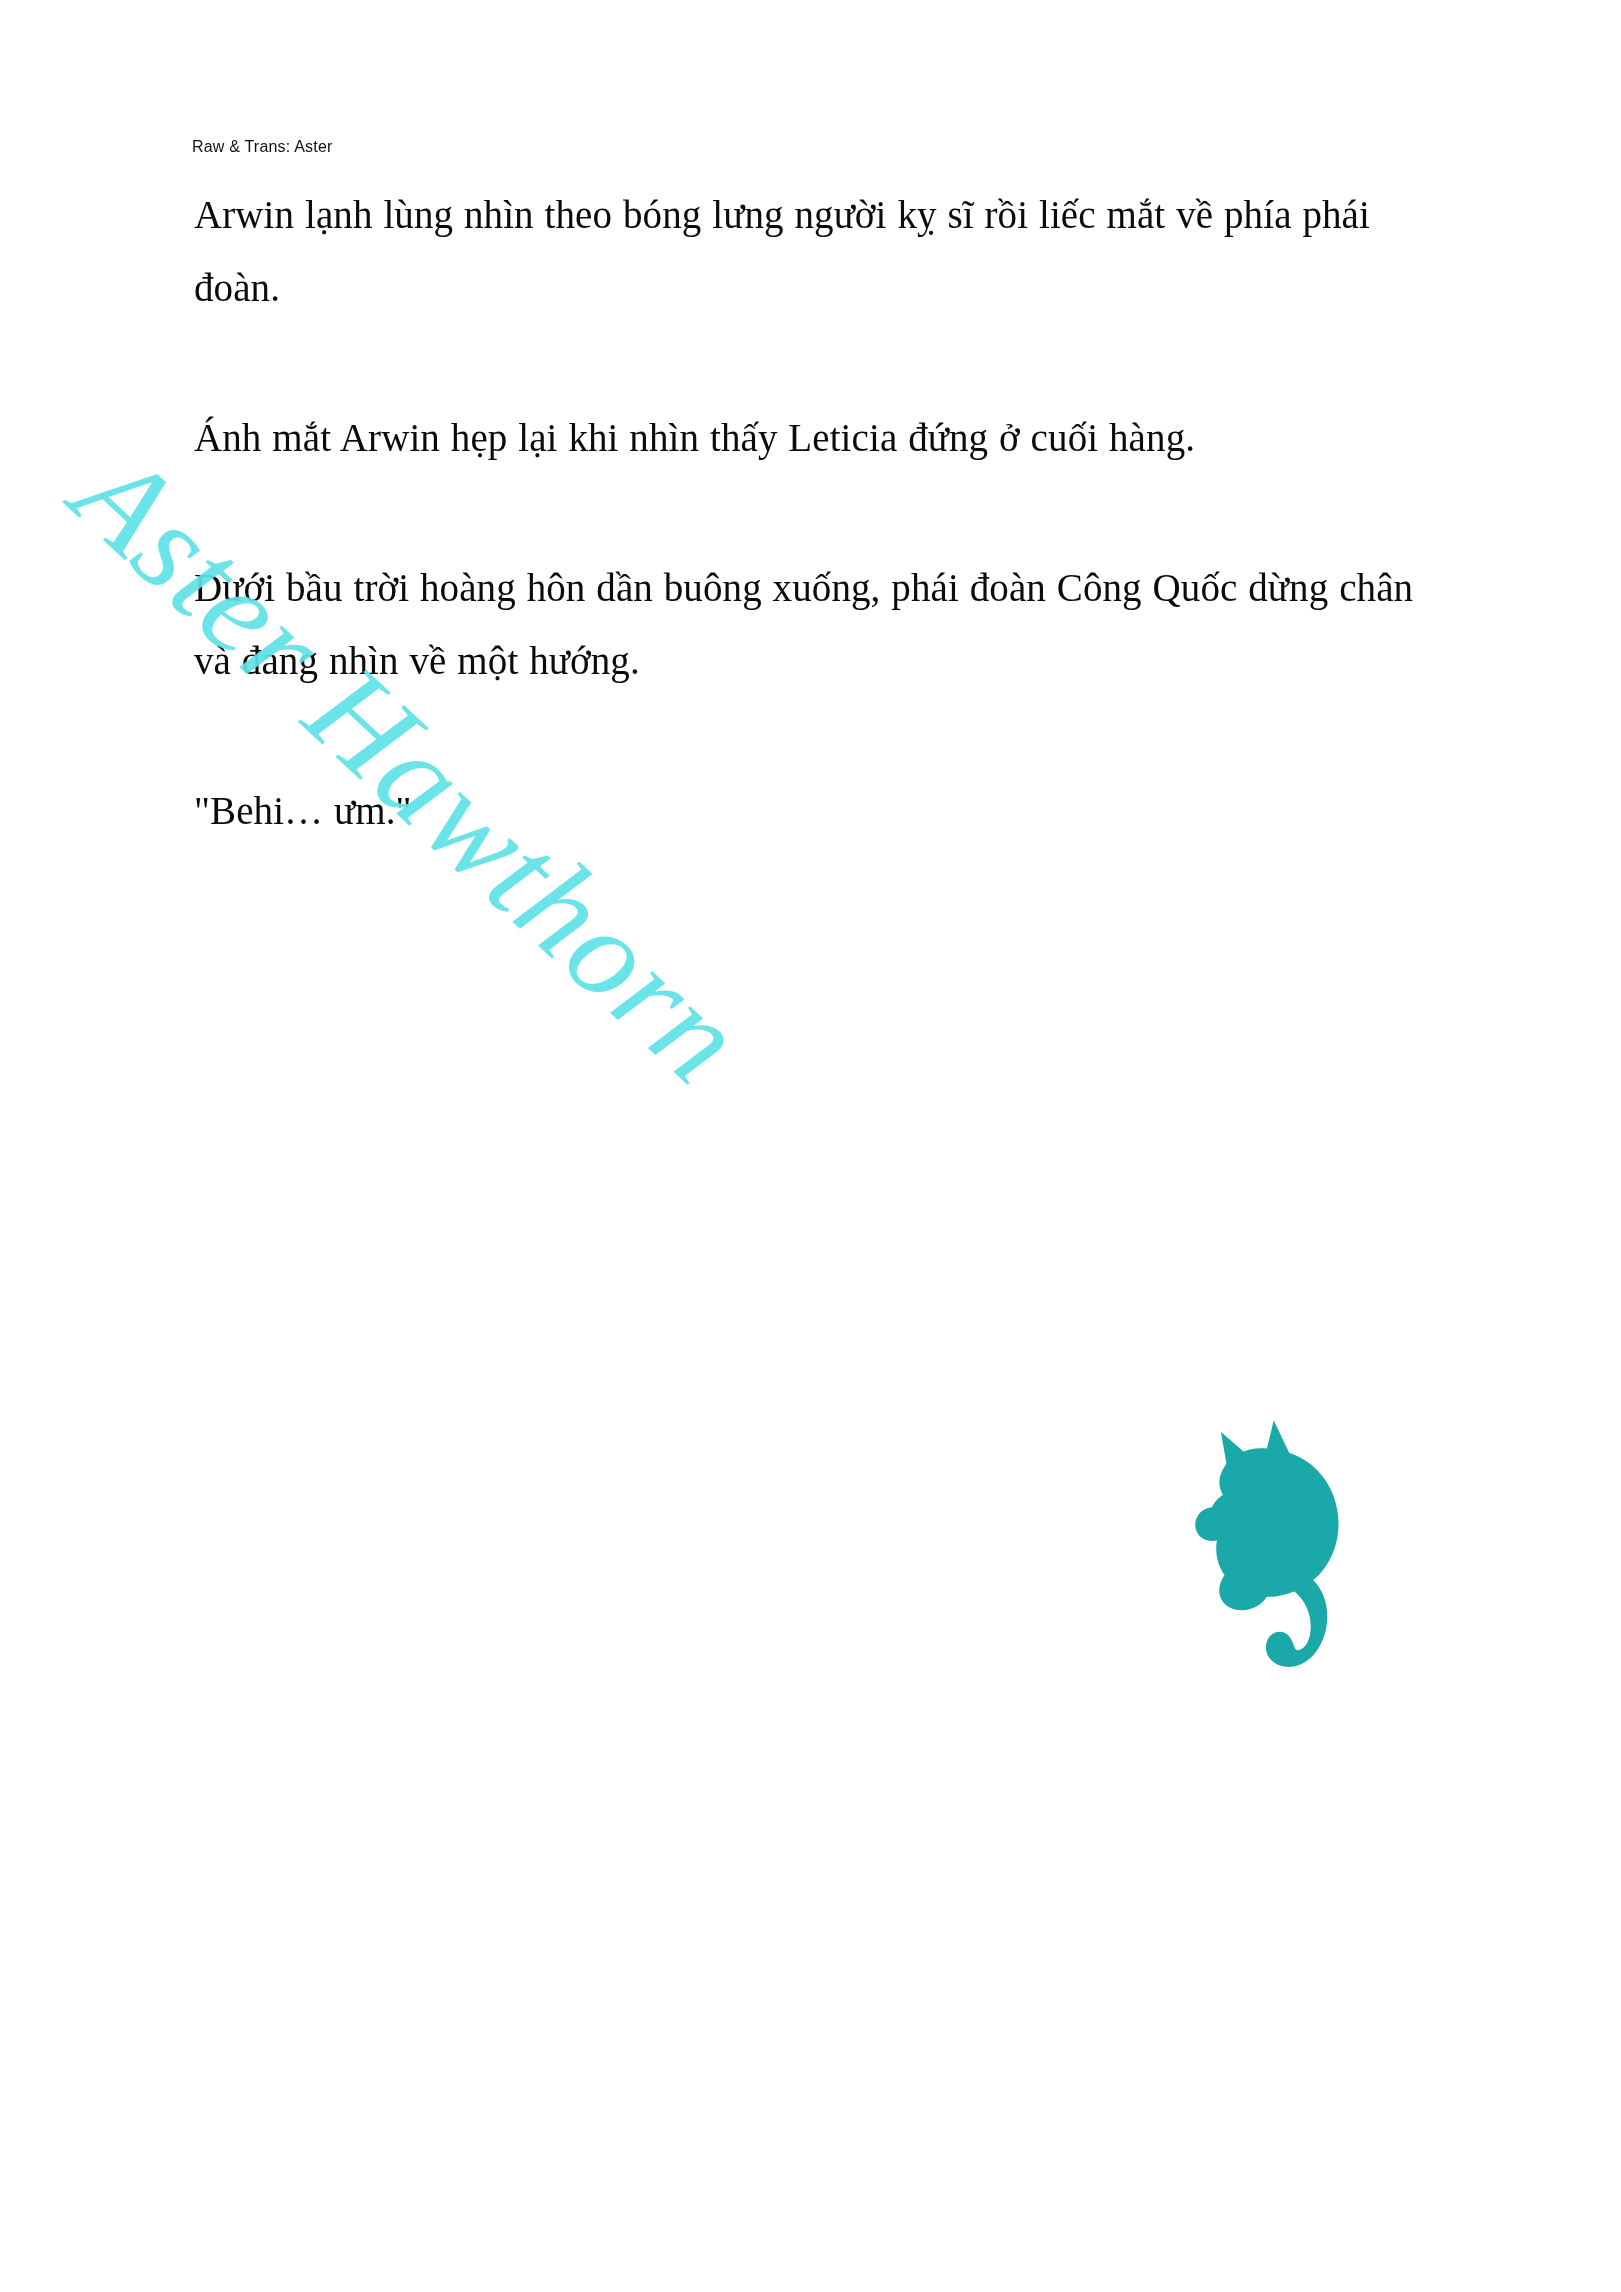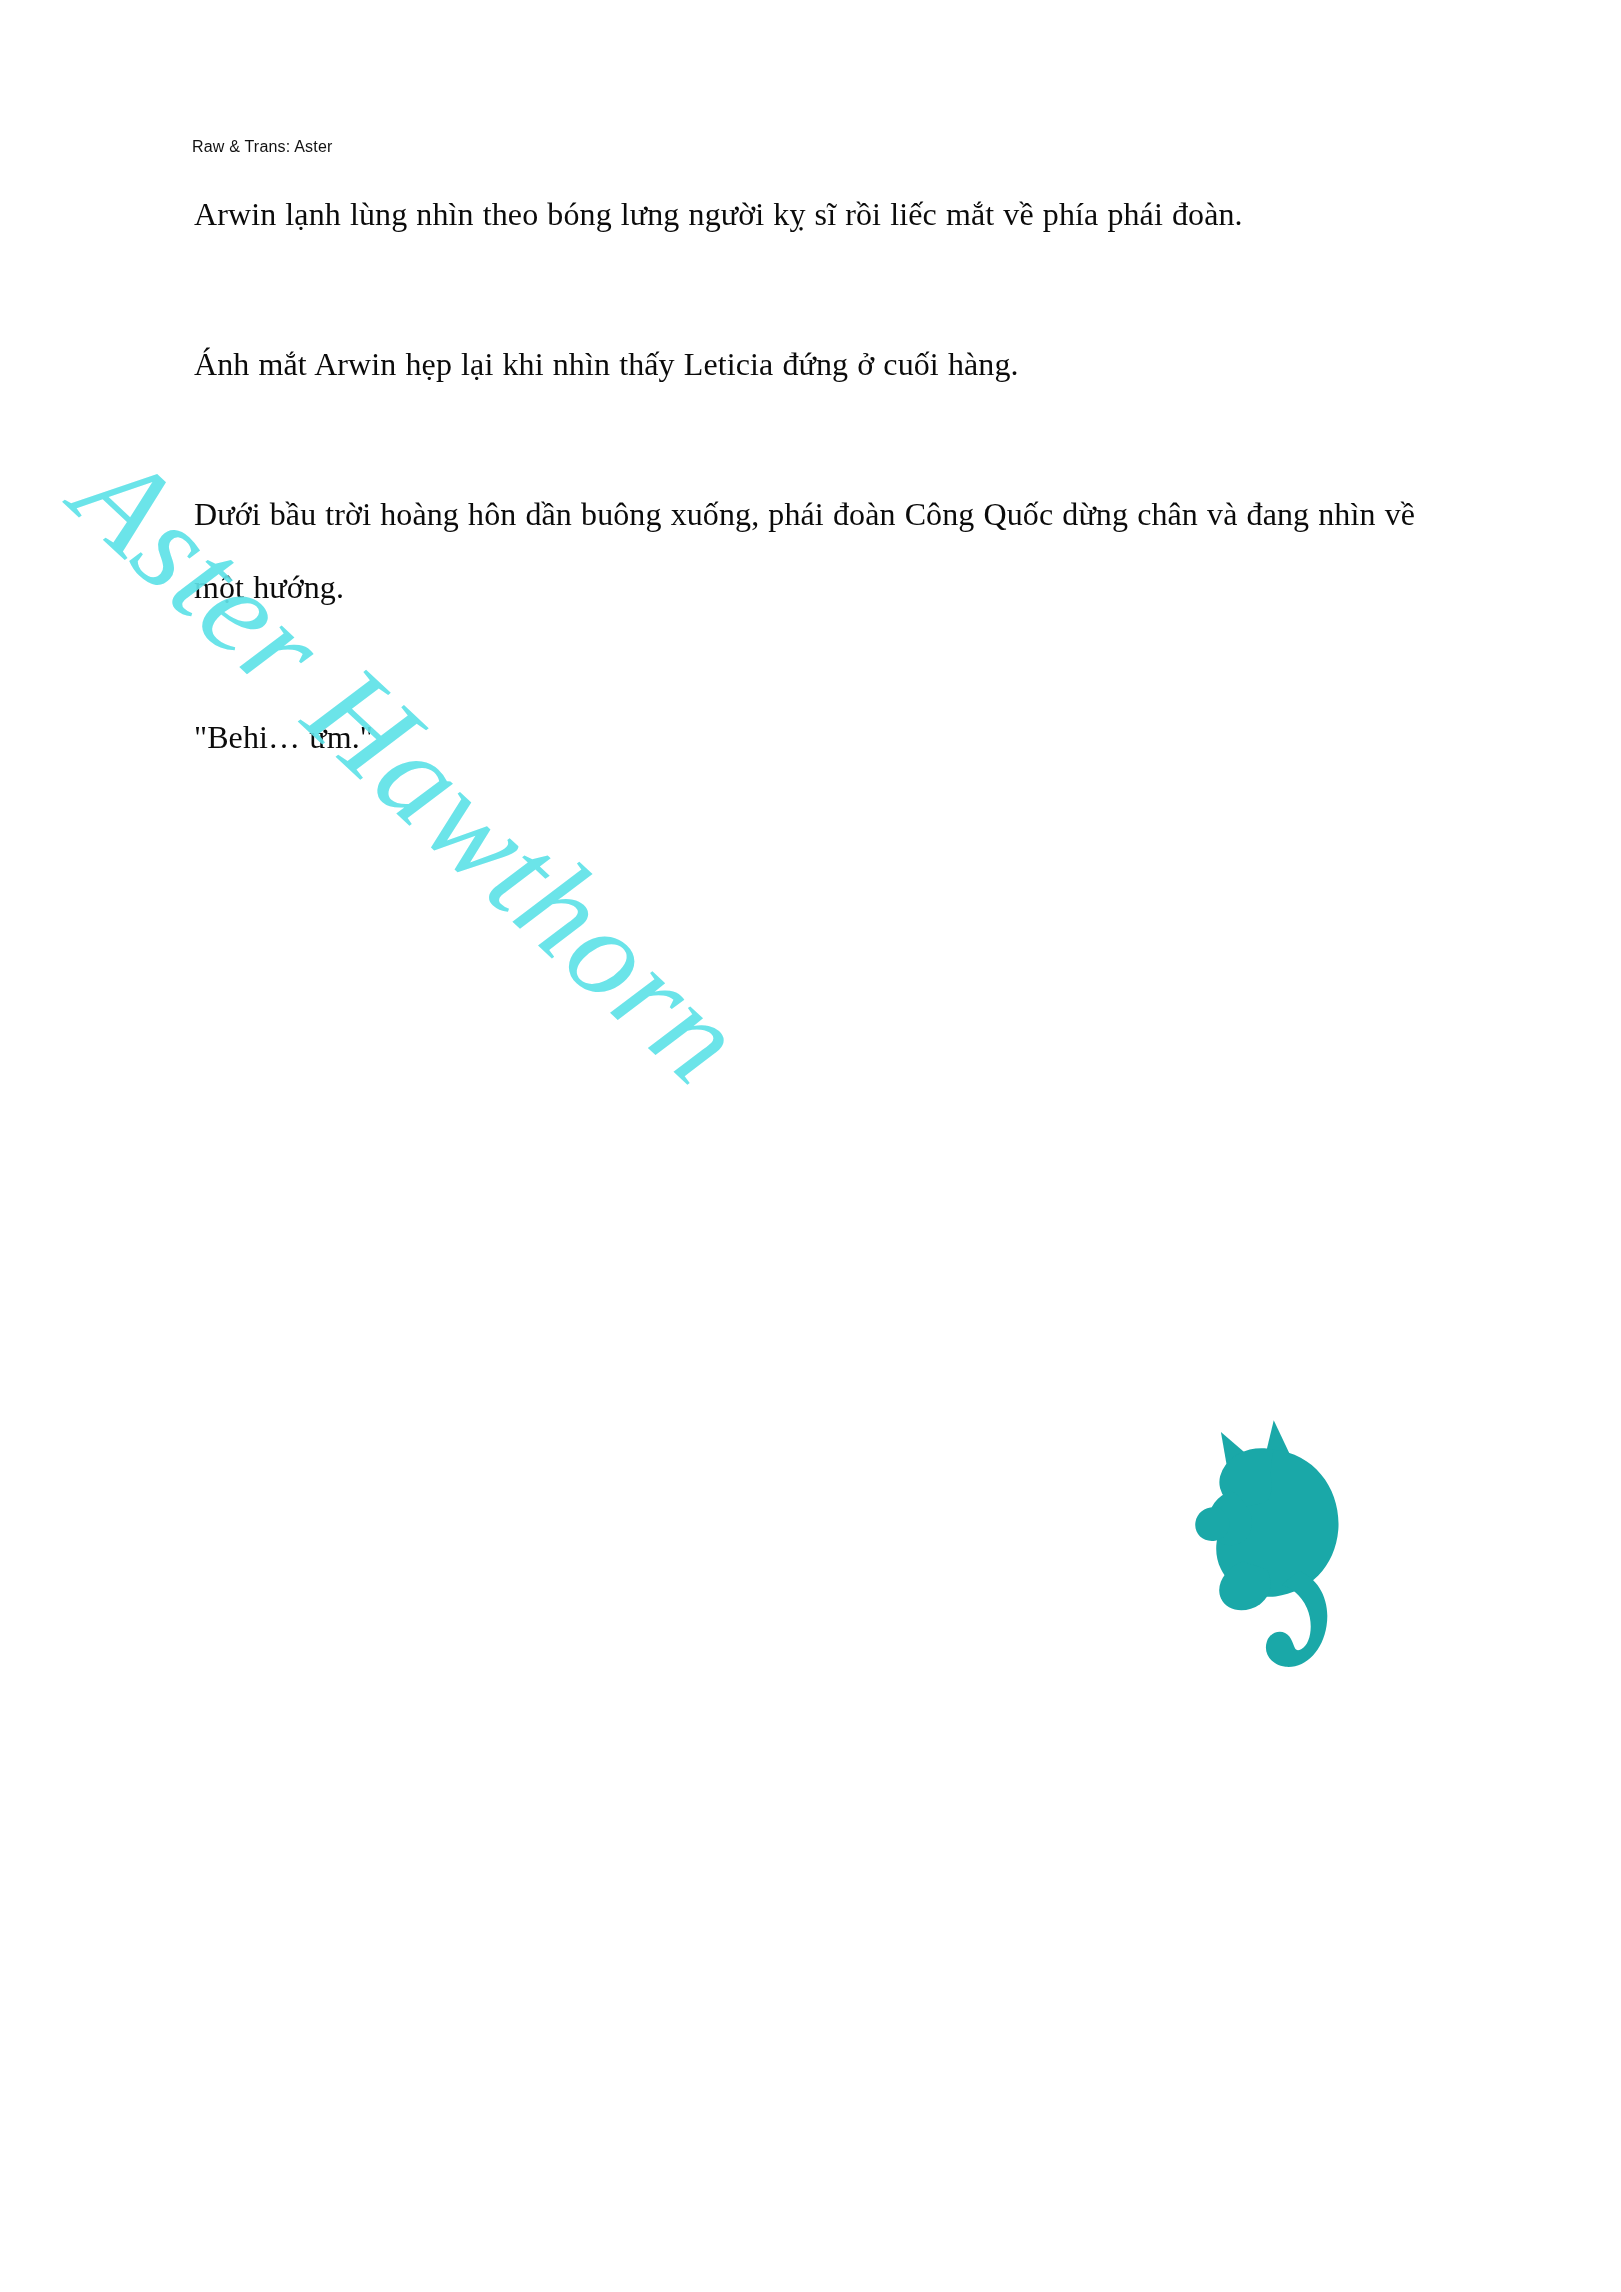--- a/index.html
+++ b/index.html
@@ -34,21 +34,21 @@
 
   
   .body-col {
     position: absolute;
     left: 194px;
     top: 178px;
     width: 1255px;
   }
   .para {
     font-family: "Liberation Serif", serif;
-    font-size: 32px;
+    font-size: 39px;
     line-height: 73px;
     color: #0b0b0b;
     margin: 0 0 77px 0;
     letter-spacing: 0.1px;
     word-spacing: 1px;
   }
 
   
   .watermark {
     position: absolute;

